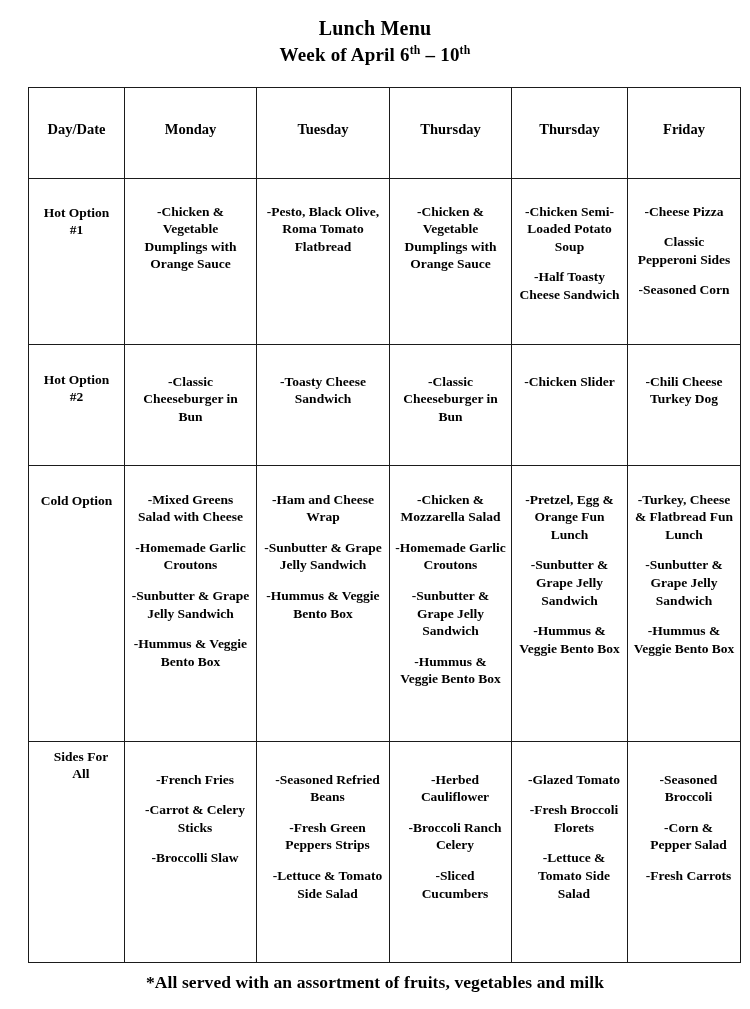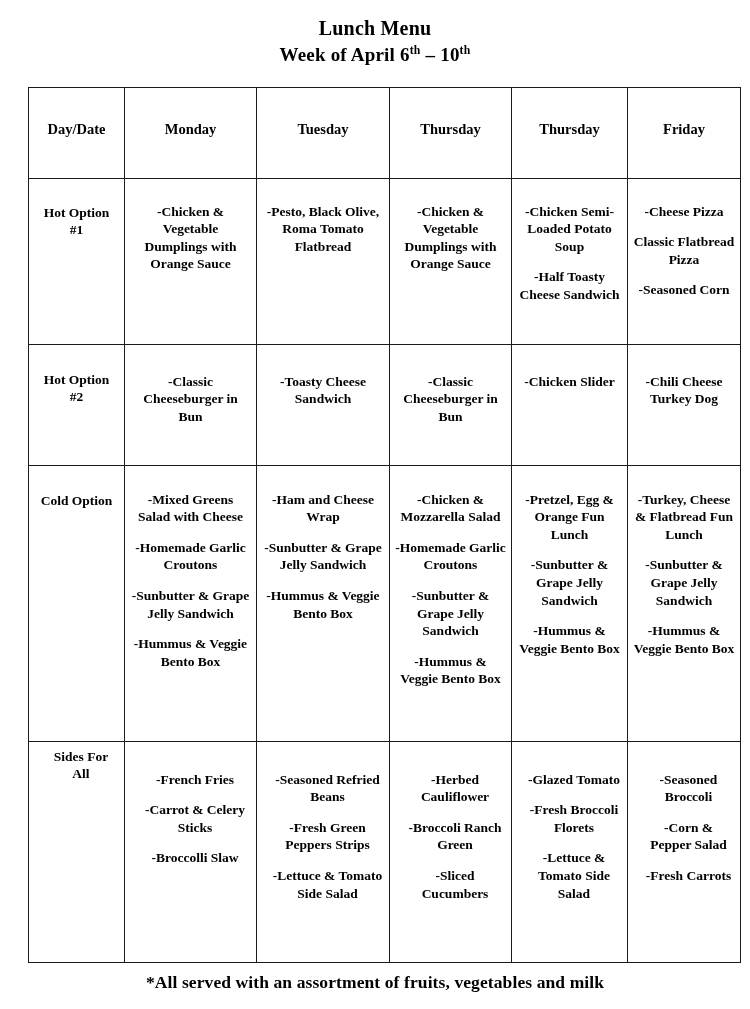--- a/index.html
+++ b/index.html
@@ -189,21 +189,21 @@
             </td>
             <td class="daycell">
               <div class="cell-inner">
                 <div class="item">-Chicken Semi-Loaded Potato Soup</div>
                 <div class="item">-Half Toasty Cheese Sandwich</div>
               </div>
             </td>
             <td class="daycell">
               <div class="cell-inner">
                 <div class="item">-Cheese Pizza</div>
-                <div class="item">Classic Flatbread Pizza</div>
+                <div class="item">Classic Pepperoni Sides</div>
                 <div class="item">-Seasoned Corn</div>
               </div>
             </td>
           </tr>
           <tr class="row-hot2">
             <td class="rowlabel">
               <div class="cell-inner">
                 <div>Hot Option</div>
                 <div>#2</div>
               </div>
@@ -295,21 +295,21 @@
             <td class="daycell">
               <div class="cell-inner">
                 <div class="item">-Seasoned Refried Beans</div>
                 <div class="item">-Fresh Green Peppers Strips</div>
                 <div class="item">-Lettuce &amp; Tomato Side Salad</div>
               </div>
             </td>
             <td class="daycell">
               <div class="cell-inner">
                 <div class="item">-Herbed Cauliflower</div>
-                <div class="item">-Broccoli Ranch Green</div>
+                <div class="item">-Broccoli Ranch Celery</div>
                 <div class="item">-Sliced Cucumbers</div>
               </div>
             </td>
             <td class="daycell">
               <div class="cell-inner">
                 <div class="item">-Glazed Tomato</div>
                 <div class="item">-Fresh Broccoli Florets</div>
                 <div class="item">-Lettuce &amp; Tomato Side Salad</div>
               </div>
             </td>

